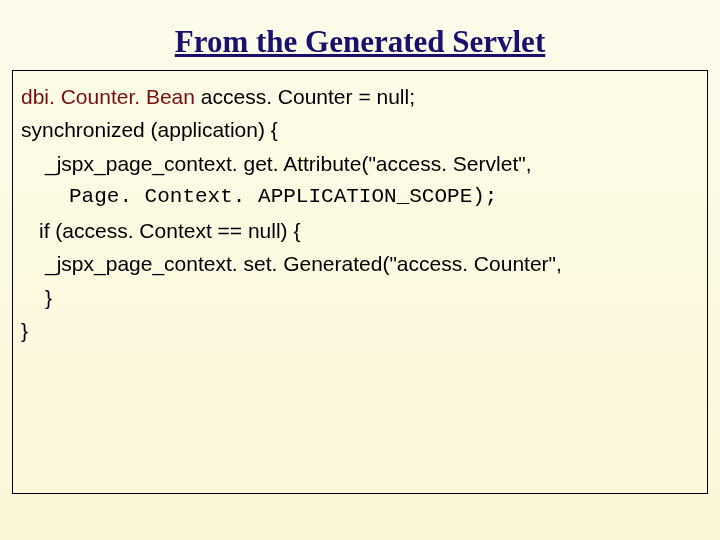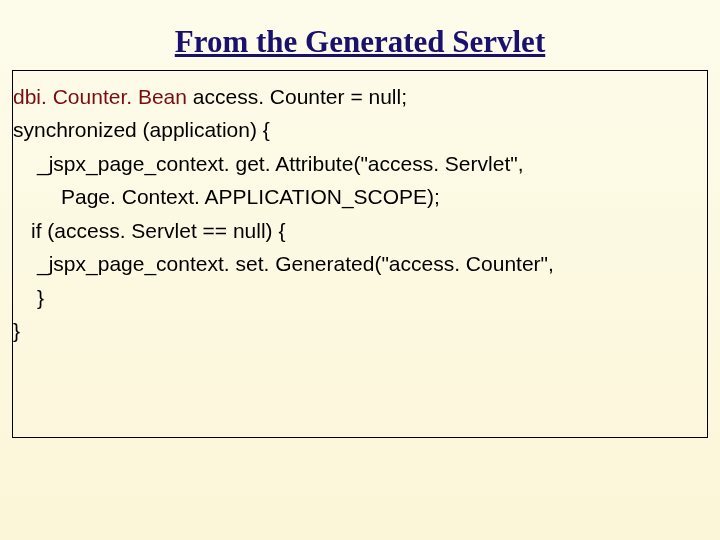--- a/index.html
+++ b/index.html
@@ -24,31 +24,31 @@
     text-align: center;
     font-size: 31px;
     color: #1a116e;
     text-decoration: underline;
     margin: 18px 0 10px 0;
     font-weight: bold;
   }
   .code-box {
     border: 1.5px solid #000;
     background: transparent;
-    padding: 8px 8px 8px 0;
+    padding: 8px 8px 8px 8px;
     font-family: Arial, Helvetica, sans-serif;
     font-size: 21px;
     color: #000;
     line-height: 1.45;
-    height: 368px;
+    height: 424px;
     box-sizing: border-box;
   }
   .kw { color: #7a0c10; }
   .pad1 { padding-left: 24px; }
-  .pad2 { padding-left: 48px; }
+  .pad2 { padding-left: 48px; font-family: Liberation Mono, monospace; }
   .pad3 { padding-left: 72px; }
   .pad1b { padding-left: 18px; }
   .line { white-space: pre-wrap; margin: 3px 0; }
 </style>
 </head>
 <body>
 
 <div class="slide">
 
   <div class="title">From the Generated Servlet</div>
@@ -56,21 +56,21 @@
   <div class="code-box">
 
     <div class="line"><span class="kw">dbi. Counter. Bean</span><span> access. Counter = null;</span></div>
 
     <div class="line">synchronized (application) {</div>
 
     <div class="line pad1">_jspx_page_context. get. Attribute("access. Servlet",</div>
 
     <div class="line pad2">Page. Context. APPLICATION_SCOPE);</div>
 
-    <div class="line pad1b">if (access. Servlet == null) {</div>
+    <div class="line pad1b">if (access. Context == null) {</div>
 
 
     <div class="line pad1">_jspx_page_context. set. Generated("access. Counter",</div>
 
 
     <div class="line pad1">}</div>
 
     <div class="line">}</div>
 
   </div>

